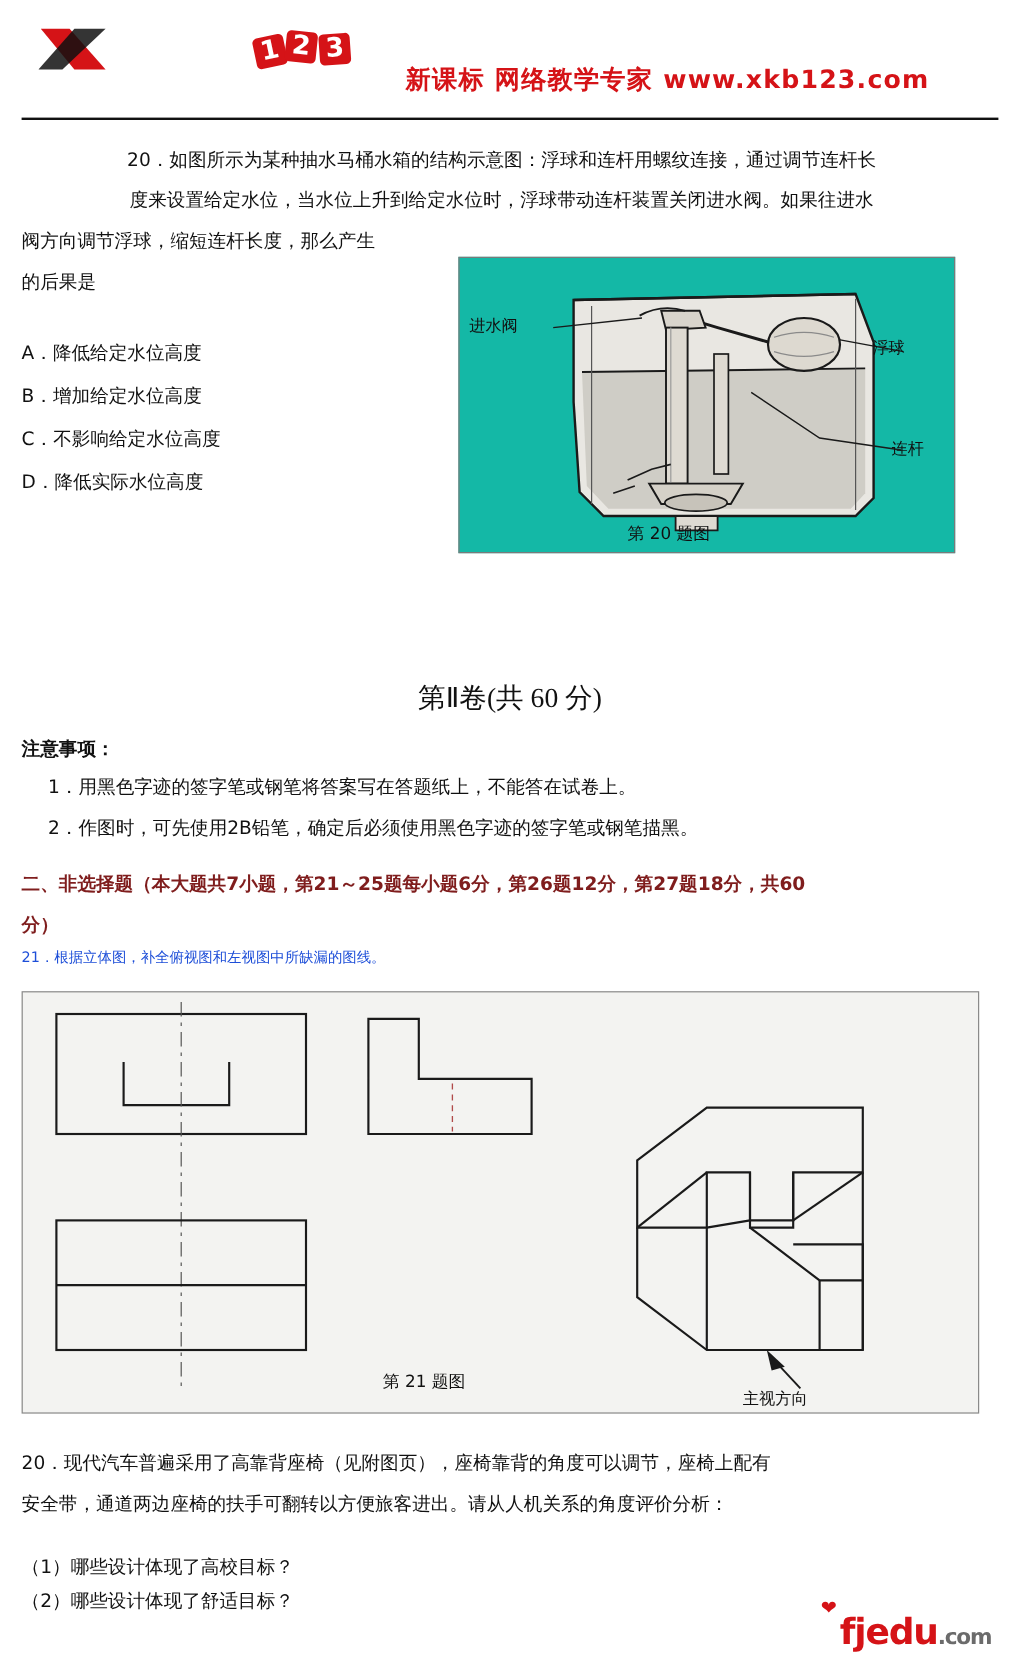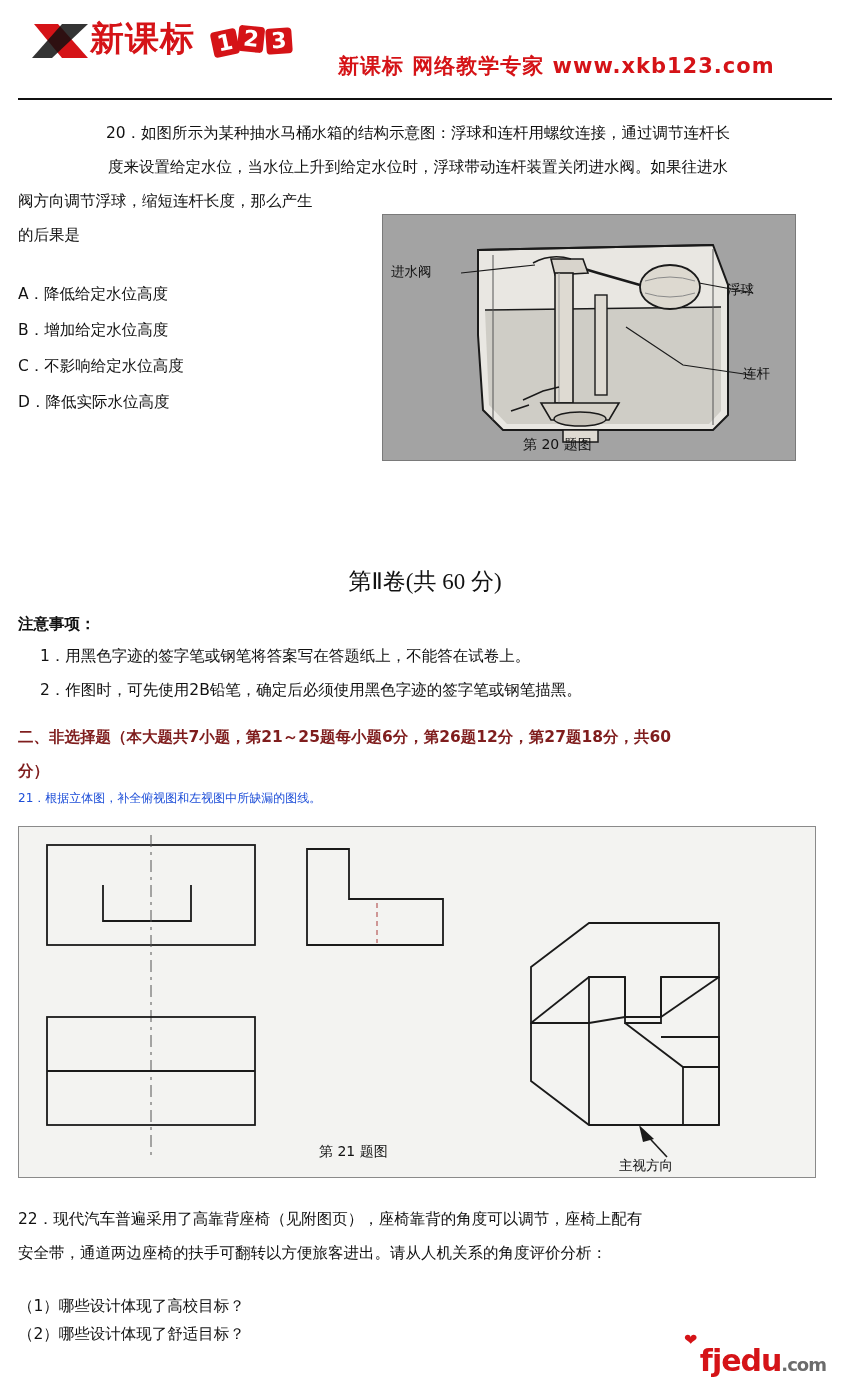--- a/index.html
+++ b/index.html
@@ -124,21 +124,21 @@
     line-height: 36px;
     color: #111;
   }
 
   
   .fig20 {
     position: absolute;
     left: 382px; top: 110px;
     width: 412px; height: 245px;
     border: 1px solid #7a7a7a;
-    background: #a3a3a3;
+    background: #14b8a6;
   }
   .fig20-caption {
     position: absolute;
     left: 140px; bottom: 6px;
     font-family: "DejaVu Sans", sans-serif;
     font-size: 14px;
     color: #111;
   }
   .lbl {
     position: absolute;
@@ -265,21 +265,20 @@
 <body>
 
 <div class="page">
 
   <div class="header">
     <div class="logo-block">
       <svg class="logo-slash" viewBox="0 0 58 38">
         <polygon points="2,2 26,2 56,36 30,36" fill="#d51317"></polygon>
         <polygon points="30,2 56,2 20,36 0,36" fill="#111111" opacity="0.85"></polygon>
       </svg>
-      <div class="logo-cn">新课标</div>
       <div class="logo-123">
         <span class="logo-num n1">1</span>
         <span class="logo-num n2">2</span>
         <span class="logo-num n3">3</span>
       </div>
     </div>
     <div class="header-tag">新课标 网络教学专家 www.xkb123.com</div>
     <div class="header-rule"></div>
   </div>
 
@@ -398,21 +397,21 @@
         <g stroke="#1a1a1a" stroke-width="1.6" fill="none">
           <path d="M648 330 L622 302"></path>
         </g>
         <polygon points="620,298 635,312 624,315" fill="#1a1a1a"></polygon>
       </svg>
       <div class="fig21-caption">第 21 题图</div>
       <div class="fig21-arrowlabel">主视方向</div>
     </div>
 
     <div class="q22">
-      <div>22．现代汽车普遍采用了高靠背座椅（见附图页），座椅靠背的角度可以调节，座椅上配有</div>
+      <div>20．现代汽车普遍采用了高靠背座椅（见附图页），座椅靠背的角度可以调节，座椅上配有</div>
       <div>安全带，通道两边座椅的扶手可翻转以方便旅客进出。请从人机关系的角度评价分析：</div>
     </div>
     <div class="q22sub" style="top:1182px;margin-top:10px;">（1）哪些设计体现了高校目标？</div>
     <div class="q22sub" style="top:1220px;">（2）哪些设计体现了舒适目标？</div>
   </div>
 
   <div class="footer-heart">❤</div>
   <div class="footer-brand">
     <span>fjedu</span><span class="com">.com</span>
   </div>

